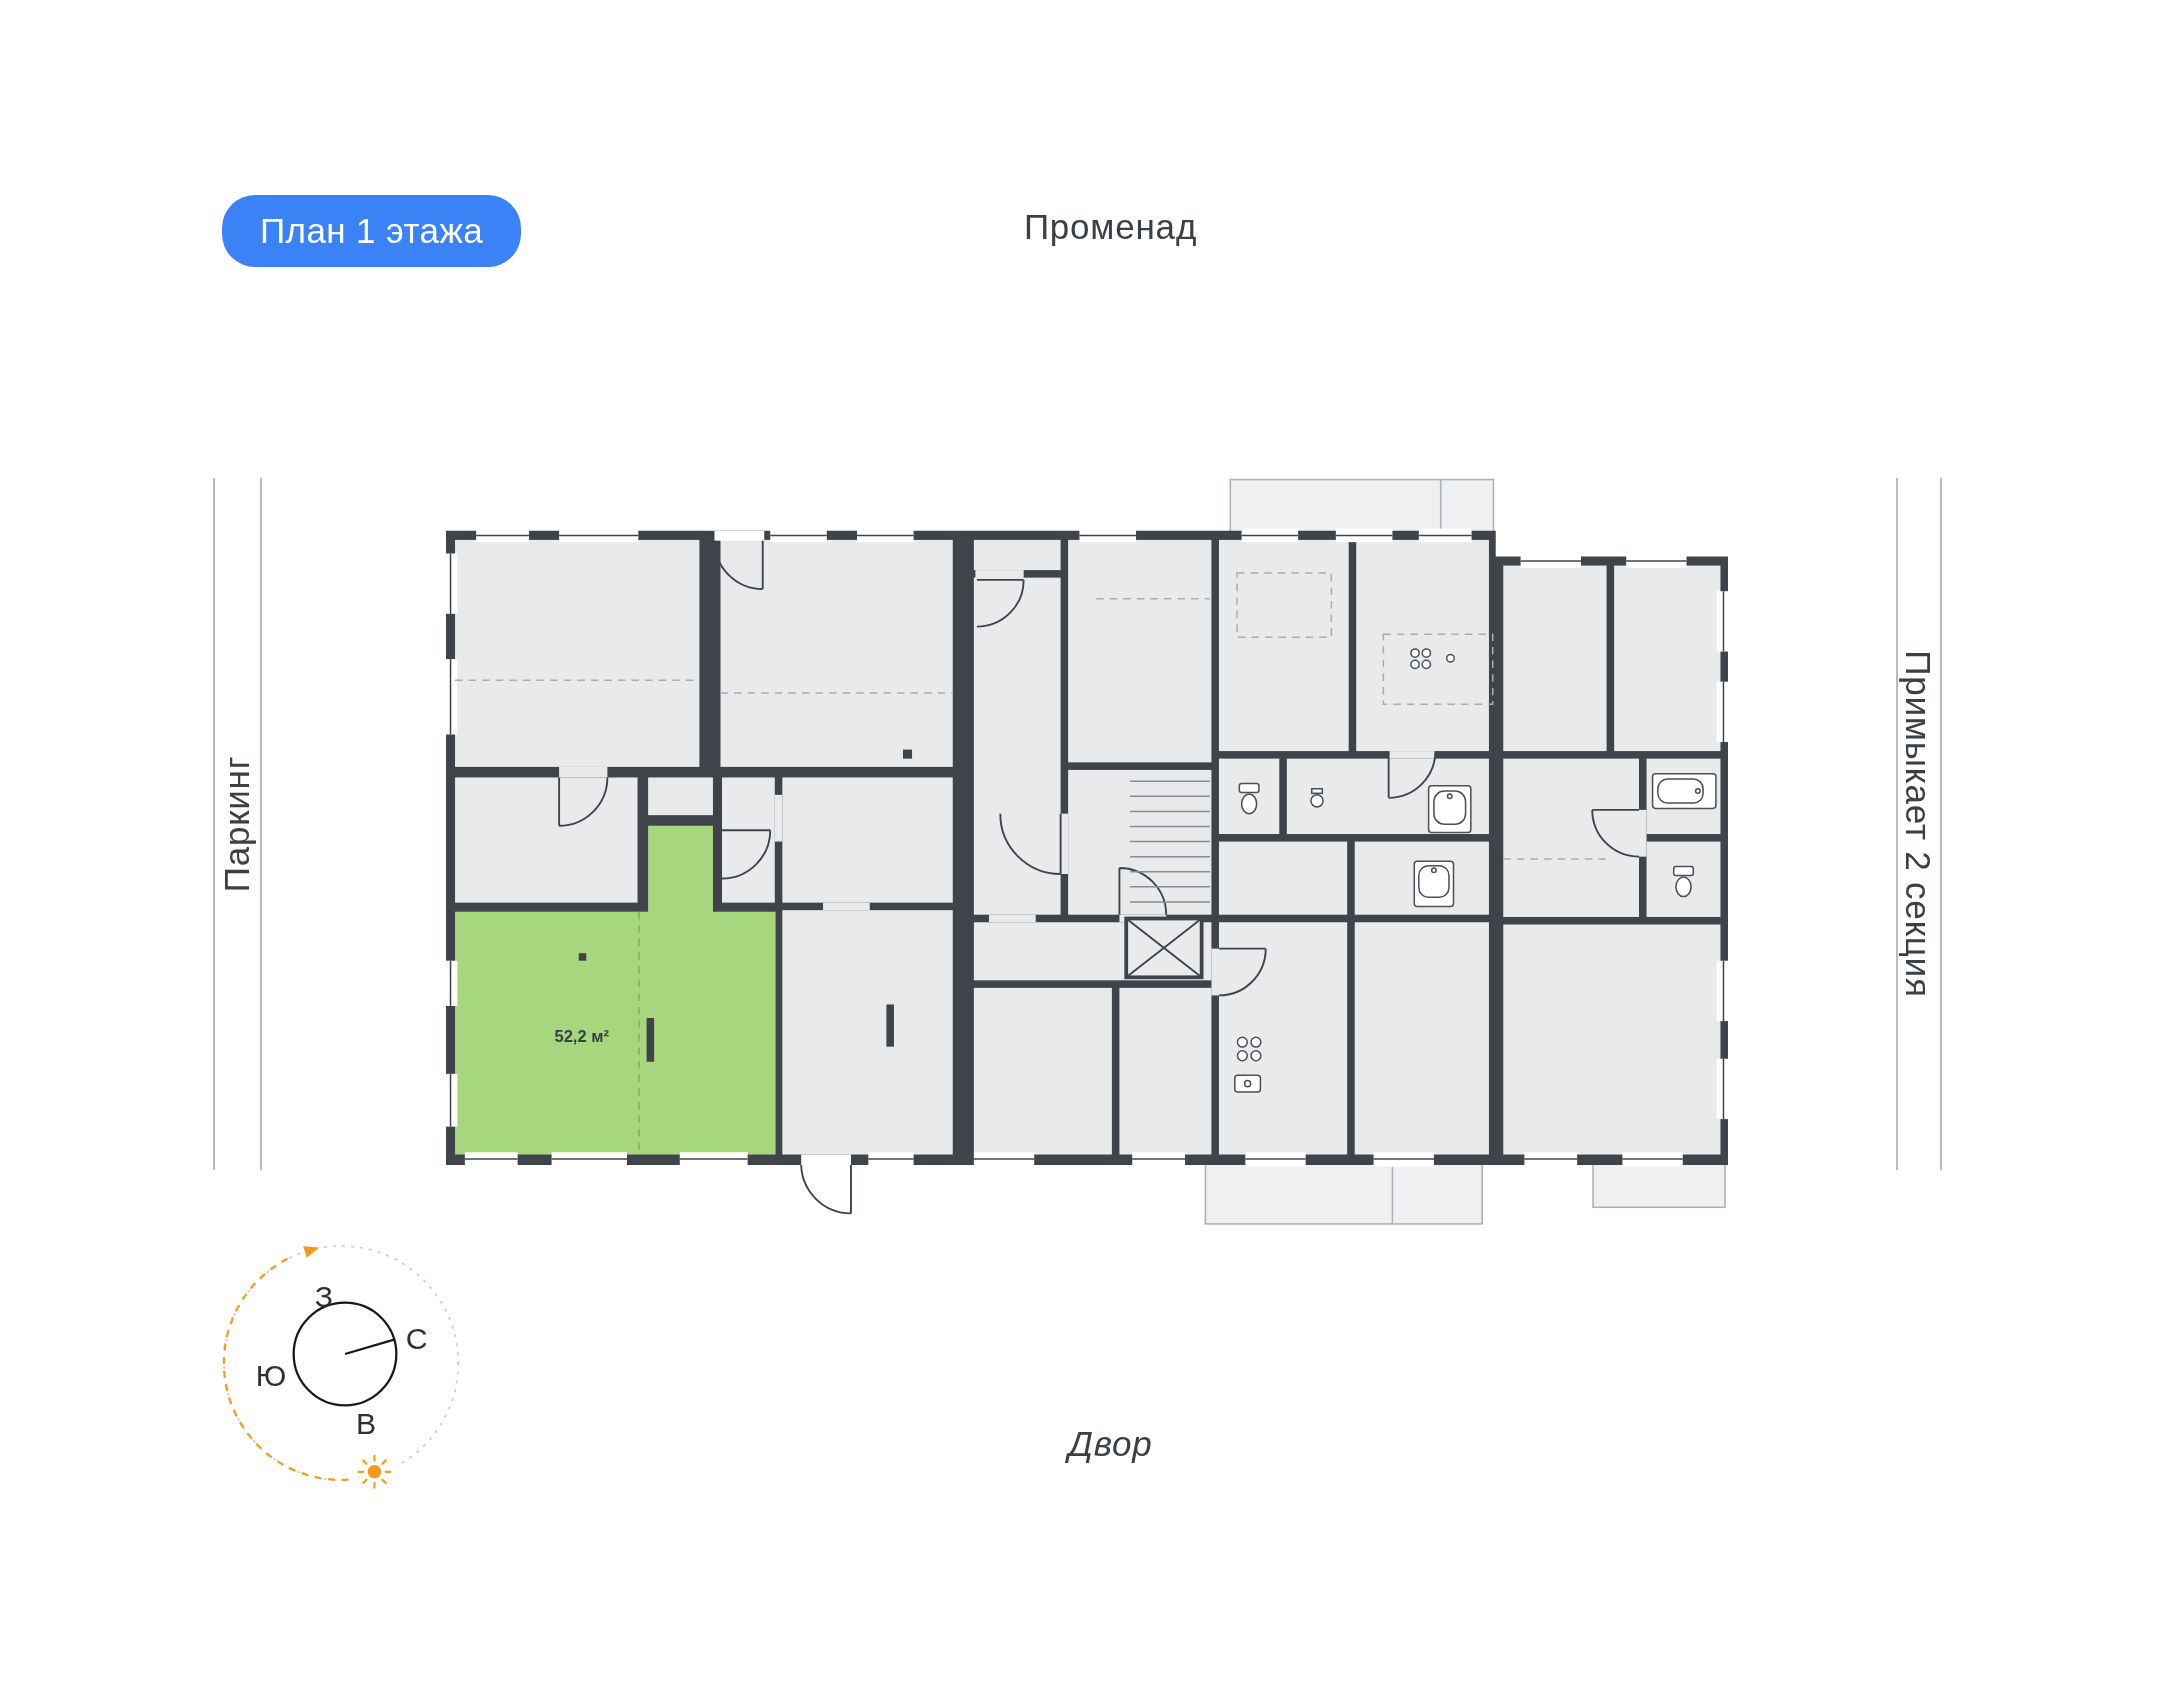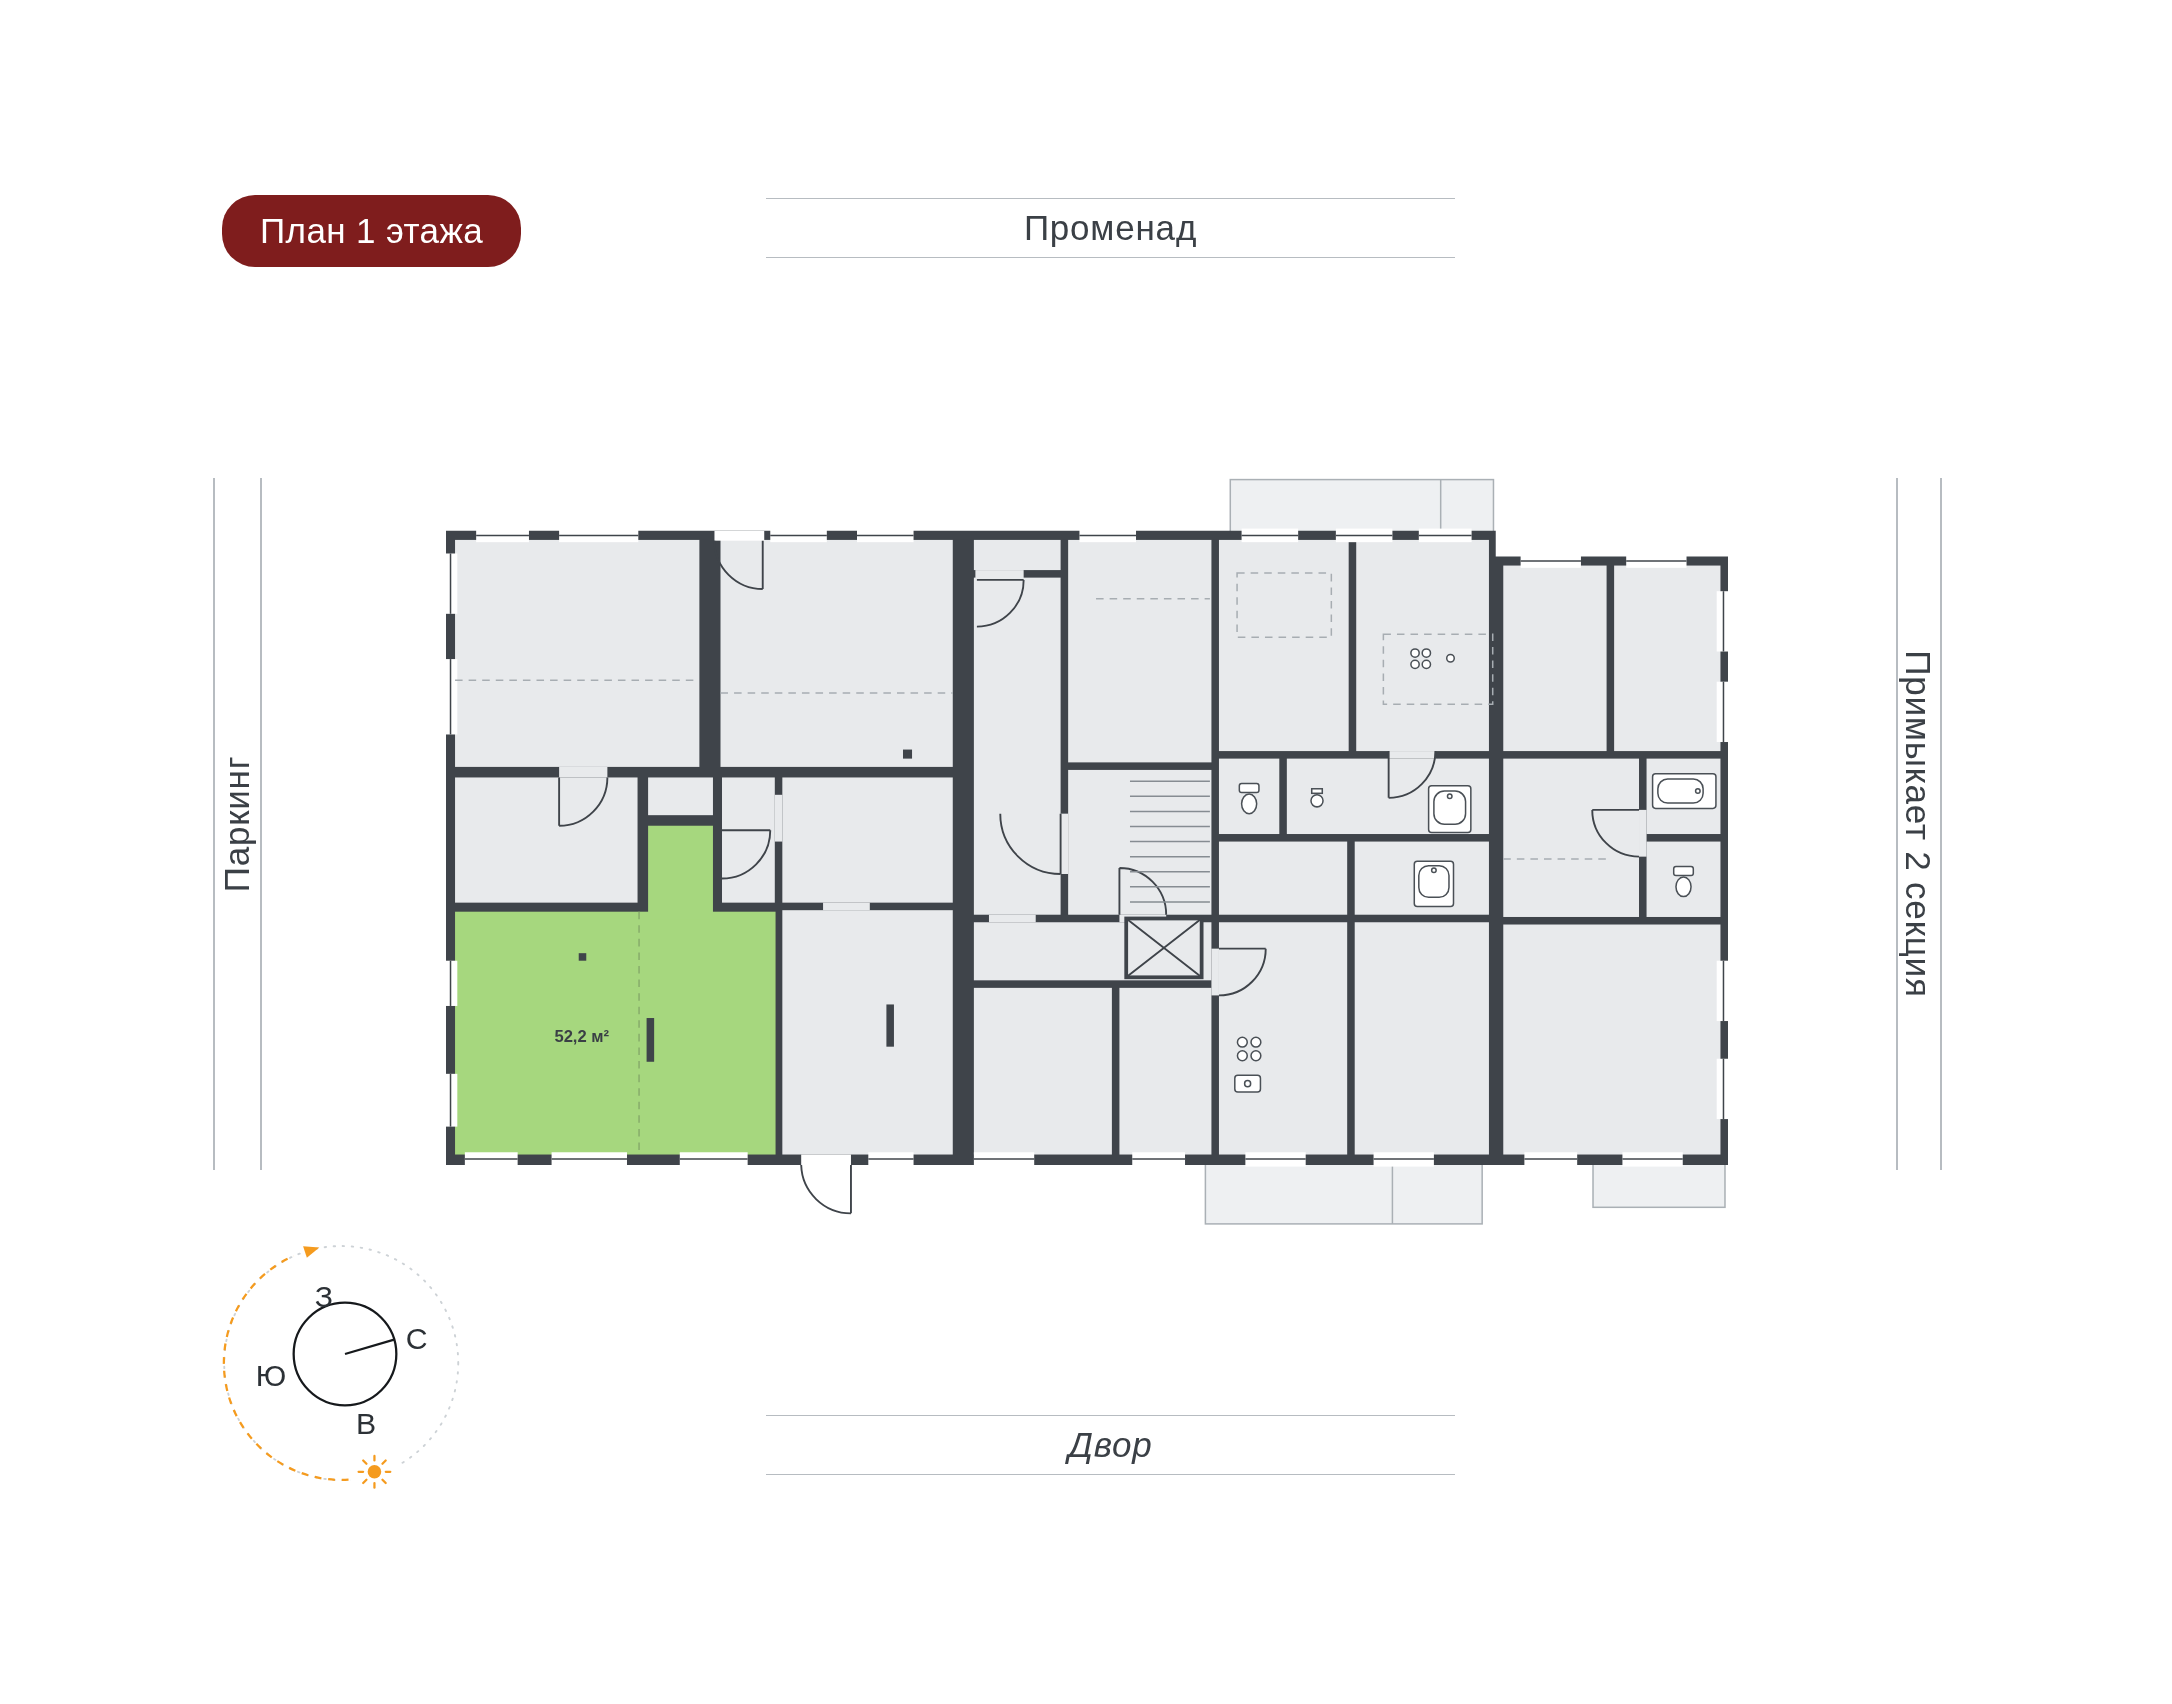--- a/index.html
+++ b/index.html
@@ -2,24 +2,24 @@
 <html style="font-size:12px"><head>
 <meta charset="utf-8">
 <style>
   html,body{margin:0;padding:0;}
   body{
     width:2172px;height:1705px;position:relative;background:#ffffff;
     font-family:"Liberation Sans",sans-serif;color:#3b4046;overflow:hidden;
   }
   .badge{
     position:absolute;left:222px;top:195px;height:72px;line-height:72px;
-    padding:0 38px;background:#7f1d1d;color:#fff;font-size:35px;font-weight:500;
+    padding:0 38px;background:#3b82f6;color:#fff;font-size:35px;font-weight:500;
     border-radius:33px;letter-spacing:0.4px;
   }
-  .h-group{position:absolute;width:689px;display:flex;flex-direction:column;justify-content:center;}
+  .h-group{position:absolute;width:689px;display:flex;flex-direction:row;justify-content:center;}
   .h-group .rule{border-top:1.5px solid #b7bcc1;height:0;}
   .h-group .h-text{text-align:center;font-size:35px;font-weight:500;padding:9px 0;letter-spacing:0.8px;}
   #top-group{left:766px;top:198px;}
   #bottom-group{left:766px;top:1415px;font-style:italic;}
   .v-rule{position:absolute;width:1.5px;background:#b7bcc1;top:478px;height:692px;}
   #l-rule-1{left:213px;} #l-rule-2{left:260px;}
   #r-rule-1{left:1896px;} #r-rule-2{left:1940px;}
   .v-text{position:absolute;font-size:35px;font-weight:500;letter-spacing:0.8px;white-space:nowrap;}
   #parking-text{left:237px;top:824px;transform:translate(-50%,-50%) rotate(-90deg);}
   #adjacent-text{left:1918px;top:824px;transform:translate(-50%,-50%) rotate(90deg);}

